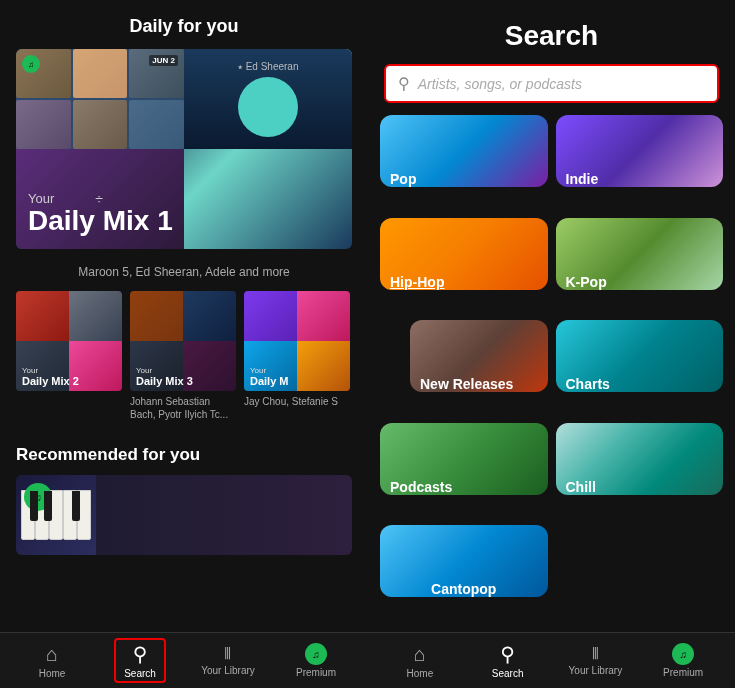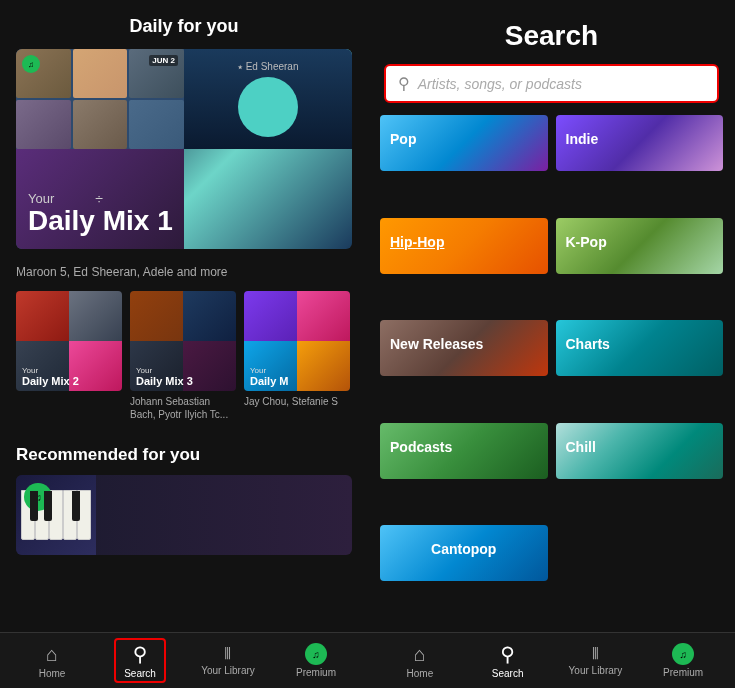--- a/index.html
+++ b/index.html
@@ -139,21 +139,21 @@
     .mix-title {
       font-size: 28px;
       font-weight: 900;
       color: #fff;
       line-height: 1.1;
     }
 
     .mix-subtitle {
       font-size: 12px;
       color: #aaa;
-      text-align: left;
+      text-align: center;
       padding: 8px 16px 12px;
     }
 
     
     .small-mix-row {
       display: flex;
       gap: 8px;
       padding: 0 16px 16px;
       overflow-x: hidden;
     }
@@ -377,44 +377,44 @@
       grid-template-columns: 1fr 1fr;
       gap: 8px;
       padding: 0 12px 12px;
       flex: 1;
       overflow-y: auto;
     }
 
     .genre-grid::-webkit-scrollbar { display: none; }
 
     .genre-card {
-      height: 56px;
-      border-radius: 4px;
+      height: 72px;
+      border-radius: 12px;
       display: flex;
       align-items: flex-end;
-      padding: 24px 10px;
+      padding: 0 10px;
       cursor: pointer;
       position: relative;
       overflow: hidden;
     }
 
     .genre-label {
       font-size: 14px;
       font-weight: 700;
       color: #fff;
       z-index: 1;
       position: relative;
     }
 
     
     .genre-pop { background: linear-gradient(135deg, #4fc3f7, #0288d1, #7b1fa2); }
     .genre-indie { background: linear-gradient(135deg, #7c4dff, #512da8, #ce93d8); }
     .genre-hiphop { background: linear-gradient(135deg, #ff9800, #f57c00, #e65100); text-decoration: underline; }
     .genre-kpop { background: linear-gradient(135deg, #9ccc65, #558b2f, #a5d6a7); }
-    .genre-newreleases { background: linear-gradient(135deg, #8d6e63, #5d4037, #bf360c); }
+    .genre-newreleases { background: linear-gradient(135deg, #8d6e63, #5d4037, #bf360c); margin-left: 30px; }
     .genre-charts { background: linear-gradient(135deg, #26c6da, #00838f, #006064); }
     .genre-podcasts { background: linear-gradient(135deg, #66bb6a, #388e3c, #1b5e20); }
     .genre-mood { background: linear-gradient(135deg, #ef9a9a, #e57373, #c62828, #f06292); }
     .genre-chill { background: linear-gradient(135deg, #b2dfdb, #4db6ac, #00897b, #1a6b5a); }
     .genre-cantopop { background: linear-gradient(135deg, #4fc3f7, #0288d1, #01579b); justify-content: center; }
 
     .right-bottom-nav {
       height: 56px;
       background: #181818;
       border-top: 1px solid #333;

